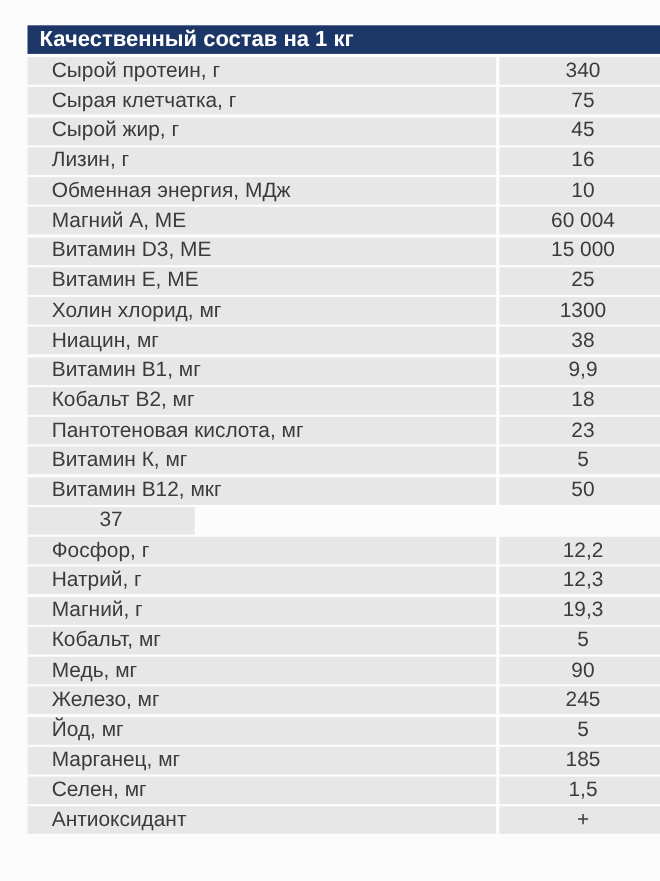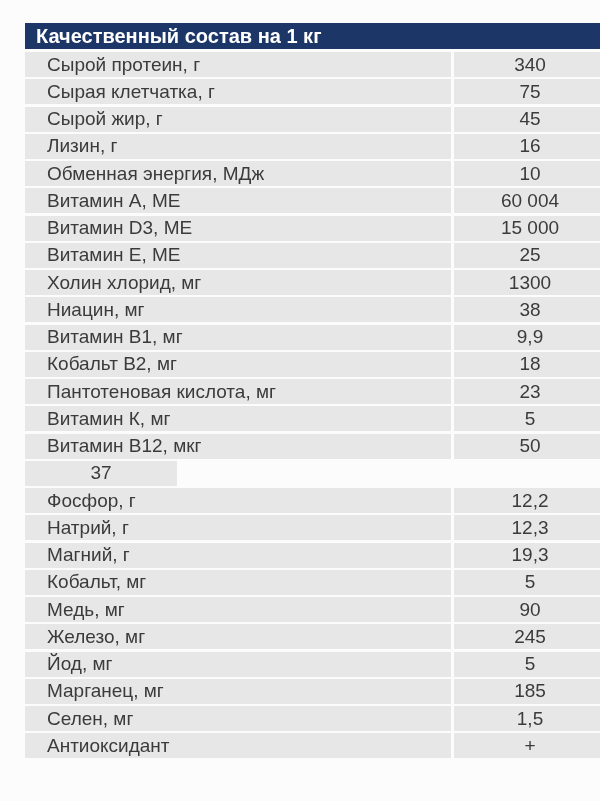--- a/index.html
+++ b/index.html
@@ -96,21 +96,21 @@
     <div class="row-label">Лизин, г</div>
     <div class="row-value">16</div>
   </div>
 
   <div class="table-row">
     <div class="row-label">Обменная энергия, МДж</div>
     <div class="row-value">10</div>
   </div>
 
   <div class="table-row">
-    <div class="row-label">Витамин А, МЕ</div>
+    <div class="row-label">Магний А, МЕ</div>
     <div class="row-value">60 004</div>
   </div>
 
   <div class="table-row">
     <div class="row-label">Витамин D3, МЕ</div>
     <div class="row-value">15 000</div>
   </div>
 
   <div class="table-row">
     <div class="row-label">Витамин Е, МЕ</div>

